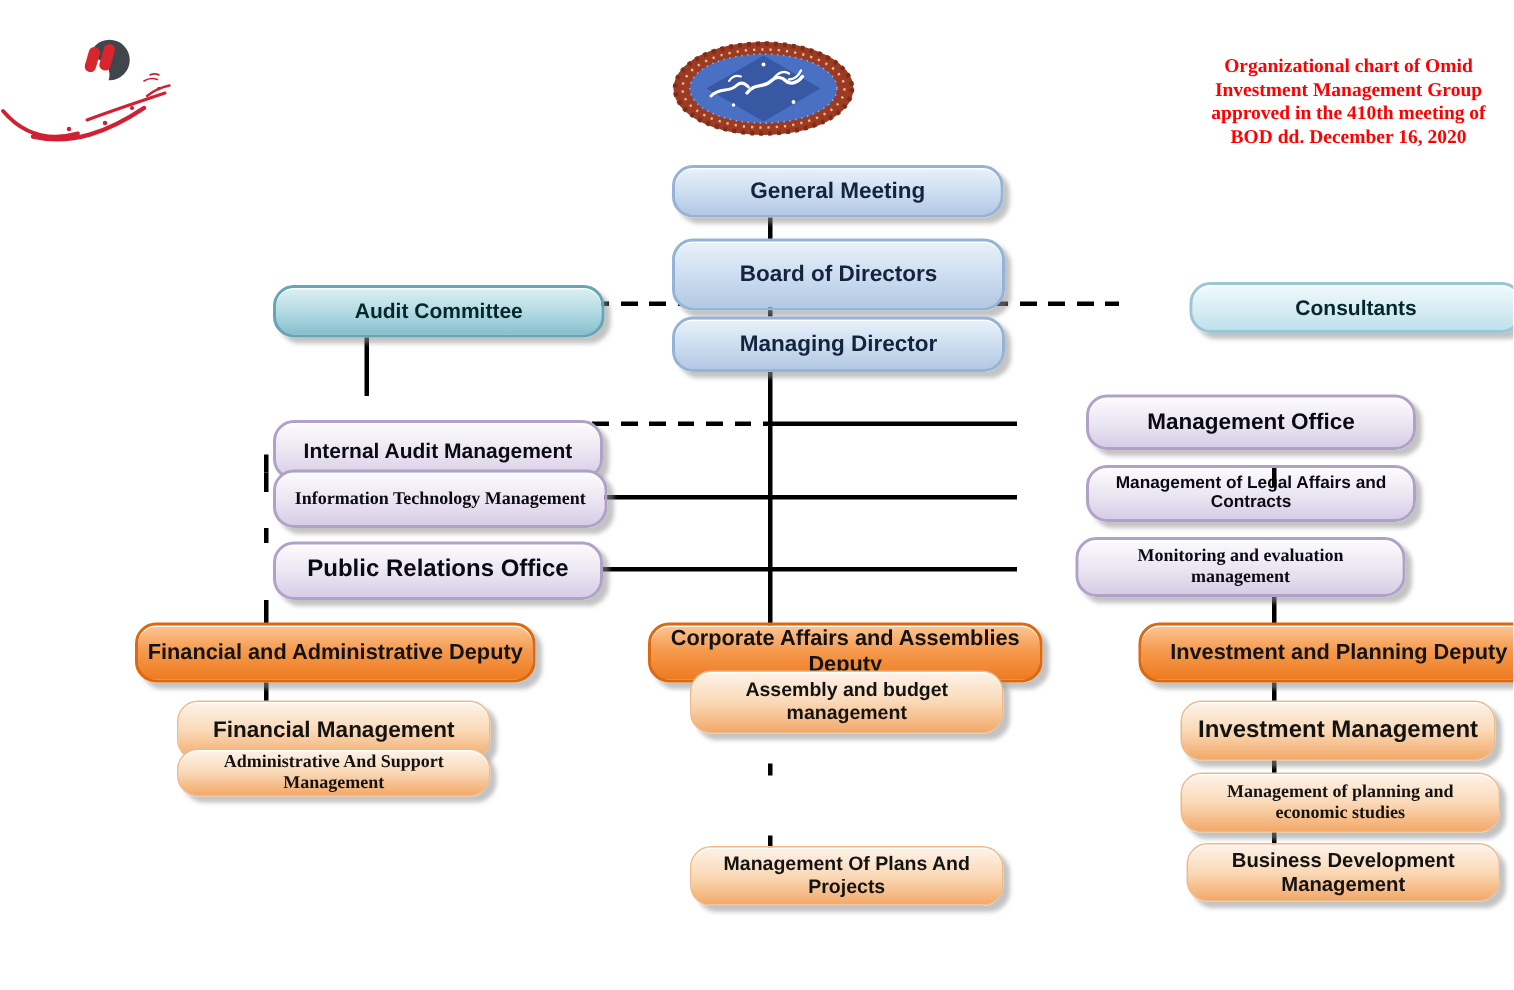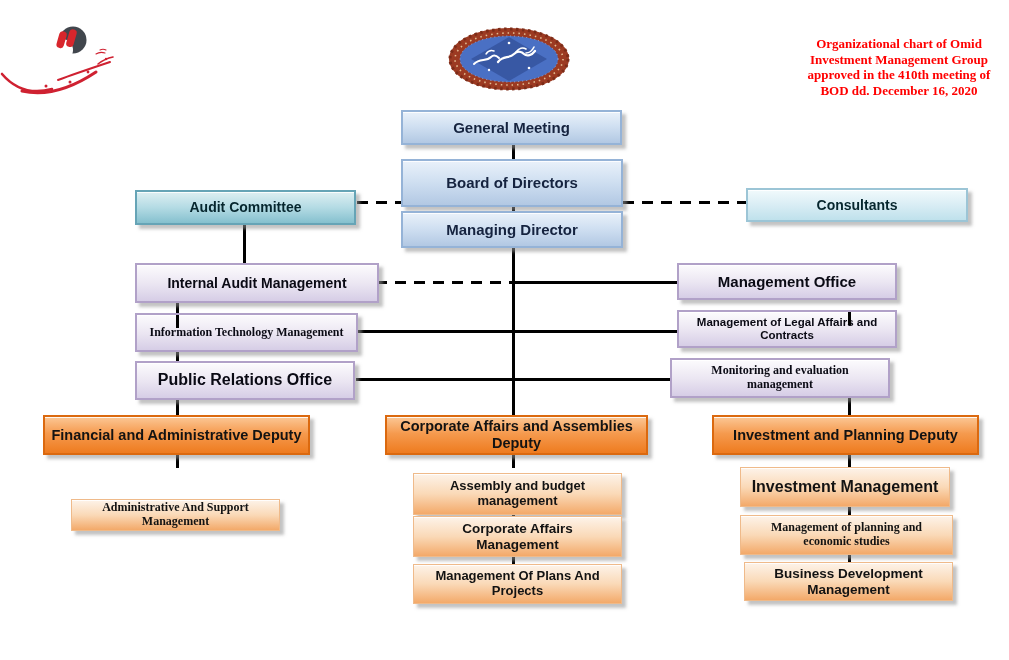--- a/index.html
+++ b/index.html
@@ -9,23 +9,23 @@
   }
   
   .h,.v,.hd{position:absolute;z-index:1;}
   .h{height:3px;background:#000;}
   .v{width:3px;background:#000;}
   .hd{height:3px;background:repeating-linear-gradient(90deg,#000 0 11px,transparent 11px 19px);}
   .over{z-index:3;}
   
   .box{
     position:absolute;z-index:2;display:flex;align-items:center;justify-content:center;
-    text-align:center;font-weight:bold;color:#000;border-radius:0;
+    text-align:center;font-weight:bold;color:#000;border-radius:14px;
     box-shadow:4px 4px 3px rgba(145,145,145,.55), inset 0 1px 0 rgba(255,255,255,.85);
-    line-height:1.15;padding:2px 6px;box-sizing:border-box;
+    line-height:1.15;padding:2px 6px;box-sizing:border-box;margin-left:47px;
   }
   .blue{background:linear-gradient(#e9f1fa 0%,#cfdff1 48%,#b2c8e3 100%);border:2px solid #95b3d7;color:#15233f;}
   .teal{background:linear-gradient(#ddeff2 0%,#b4dbe4 50%,#85c0ce 100%);border:2px solid #66a4b6;color:#06262e;}
   .teal2{background:linear-gradient(#f1fafc 0%,#d9edf4 50%,#bfe1ec 100%);border:2px solid #9cc5d6;color:#06262e;}
   .purple{background:linear-gradient(#fcfbfd 0%,#ebe6f2 52%,#d6cde6 100%);border:2px solid #b1a1c8;color:#0a0a14;}
   .dep{background:linear-gradient(#fcc795 0%,#f59a4e 46%,#ee7b1f 100%);border:2px solid #db690f;color:#131313;}
   .child{background:linear-gradient(#fdf3e9 0%,#fad9b7 50%,#f3a969 100%);border:1px solid #efba8a;color:#131313;}
   .fs16{font-size:16px;} .fs15{font-size:15px;} .fs145{font-size:14.5px;}
   .fs14{font-size:14px;} .fs135{font-size:13.5px;} .fs13{font-size:13px;}
   .fs12{font-size:12px;font-family:Liberation Serif, serif;} .fs115{font-size:11.5px;}
@@ -119,21 +119,21 @@
     <span>Managing Director</span>
   </div>
 
   <div class="box teal fs14" style="left:135px;top:190px;width:221px;height:35px">
     <span>Audit Committee</span>
   </div>
   <div class="box teal2 fs14" style="left:746px;top:188px;width:222px;height:34px">
     <span>Consultants</span>
   </div>
 
-  <div class="box purple fs14" style="left:135px;top:263px;width:244px;height:40px">
+  <div class="box purple fs14" style="left:135px;top:280px;width:220px;height:40px">
     <span>Internal Audit Management</span>
   </div>
   <div class="box purple fs12" style="left:135px;top:313px;width:223px;height:39px">
     <span>Information Technology Management</span>
   </div>
   <div class="box purple fs16" style="left:135px;top:361px;width:220px;height:39px">
     <span>Public Relations Office</span>
   </div>
 
   <div class="box purple fs15" style="left:677px;top:263px;width:220px;height:37px">
@@ -149,29 +149,29 @@
   <div class="box dep fs145" style="left:43px;top:415px;width:267px;height:40px">
     <span>Financial and Administrative Deputy</span>
   </div>
   <div class="box dep fs145" style="left:385px;top:415px;width:263px;height:40px">
     <span>Corporate Affairs and Assemblies Deputy</span>
   </div>
   <div class="box dep fs145" style="left:712px;top:415px;width:267px;height:40px">
     <span>Investment and Planning Deputy</span>
   </div>
 
+  <div class="box child fs15" style="left:71px;top:467px;width:209px;height:40px">
+    <span>Financial Management</span>
+  </div>
   <div class="box child fs12" style="left:71px;top:499px;width:209px;height:32px">
     <span>Administrative And Support Management</span>
   </div>
 
-  <div class="box child fs13" style="left:413px;top:473px;width:209px;height:42px">
+  <div class="box child fs13" style="left:413px;top:447px;width:209px;height:42px">
     <span>Assembly and budget management</span>
-  </div>
-  <div class="box child fs135" style="left:413px;top:516px;width:209px;height:41px">
-    <span>Corporate Affairs Management</span>
   </div>
   <div class="box child fs13" style="left:413px;top:564px;width:209px;height:40px">
     <span>Management Of Plans And Projects</span>
   </div>
 
   <div class="box child fs16" style="left:740px;top:467px;width:210px;height:40px">
     <span>Investment Management</span>
   </div>
   <div class="box child fs12" style="left:740px;top:515px;width:213px;height:40px">
     <span>Management of planning and economic studies</span>

